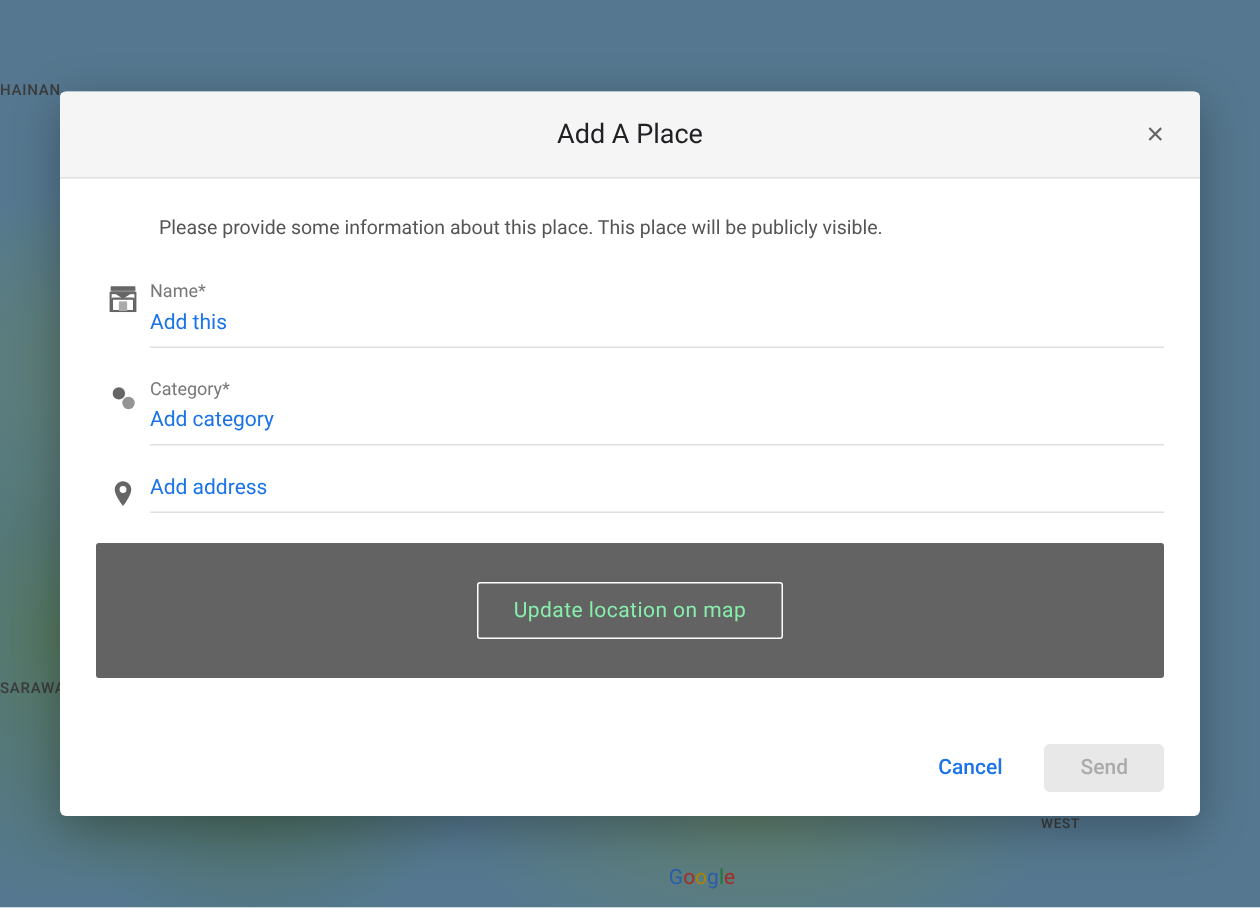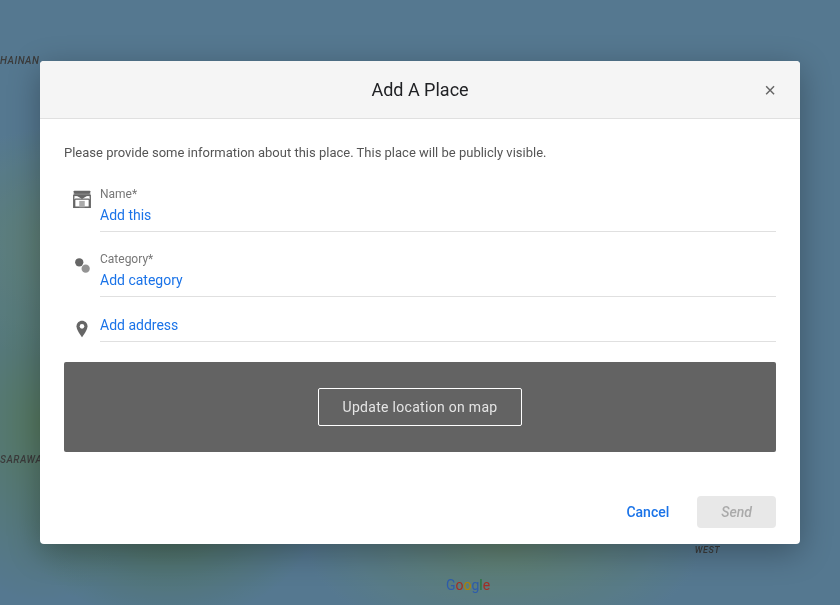--- a/index.html
+++ b/index.html
@@ -31,21 +31,20 @@
         radial-gradient(ellipse 400px 200px at 60% 90%, #8ab8a0 0%, transparent 50%),
         radial-gradient(ellipse 200px 150px at 80% 60%, #9aaa70 0%, transparent 50%);
     }
 
     .map-label {
       position: absolute;
       font-size: 10px;
       color: #555;
       font-weight: 500;
       letter-spacing: 0.5px;
-      font-style: italic;
     }
 
     .map-label-hainan { top: 55px; left: 0px; }
     .map-label-sarawak { bottom: 140px; left: 0px; }
     .map-label-east-kal { bottom: 60px; left: 70px; font-size: 9px; }
     .map-label-west { bottom: 50px; right: 120px; font-size: 9px; }
 
     
     .google-logo {
       position: absolute;
@@ -127,20 +126,21 @@
       padding: 24px 24px 16px 24px;
       overflow-y: auto;
       flex: 1;
     }
 
     .description-text {
       font-size: 13px;
       color: #555;
       margin-bottom: 24px;
       line-height: 1.5;
+      margin-left: 42px;
     }
 
     
     .form-field {
       display: flex;
       align-items: flex-start;
       margin-bottom: 20px;
     }
 
     .field-icon {
@@ -178,21 +178,21 @@
       height: 90px;
       display: flex;
       align-items: center;
       justify-content: center;
       border-radius: 2px;
     }
 
     .update-map-btn {
       border: 1px solid #fff;
       background: transparent;
-      color: #e5e5e5;
+      color: #86efac;
       font-size: 14px;
       padding: 10px 24px;
       cursor: pointer;
       border-radius: 2px;
       font-family: Roboto, Arial, sans-serif;
       letter-spacing: 0.3px;
     }
 
     
     .dialog-footer {
@@ -218,21 +218,20 @@
     .btn-send {
       background: #e8e8e8;
       border: none;
       color: #aaa;
       font-size: 14px;
       cursor: not-allowed;
       padding: 8px 24px;
       border-radius: 4px;
       font-family: Roboto, Arial, sans-serif;
       font-weight: 500;
-      font-style: italic;
     }
 
     
     .store-icon svg,
     .category-icon svg,
     .pin-icon svg {
       width: 22px;
       height: 22px;
     }
   </style>

